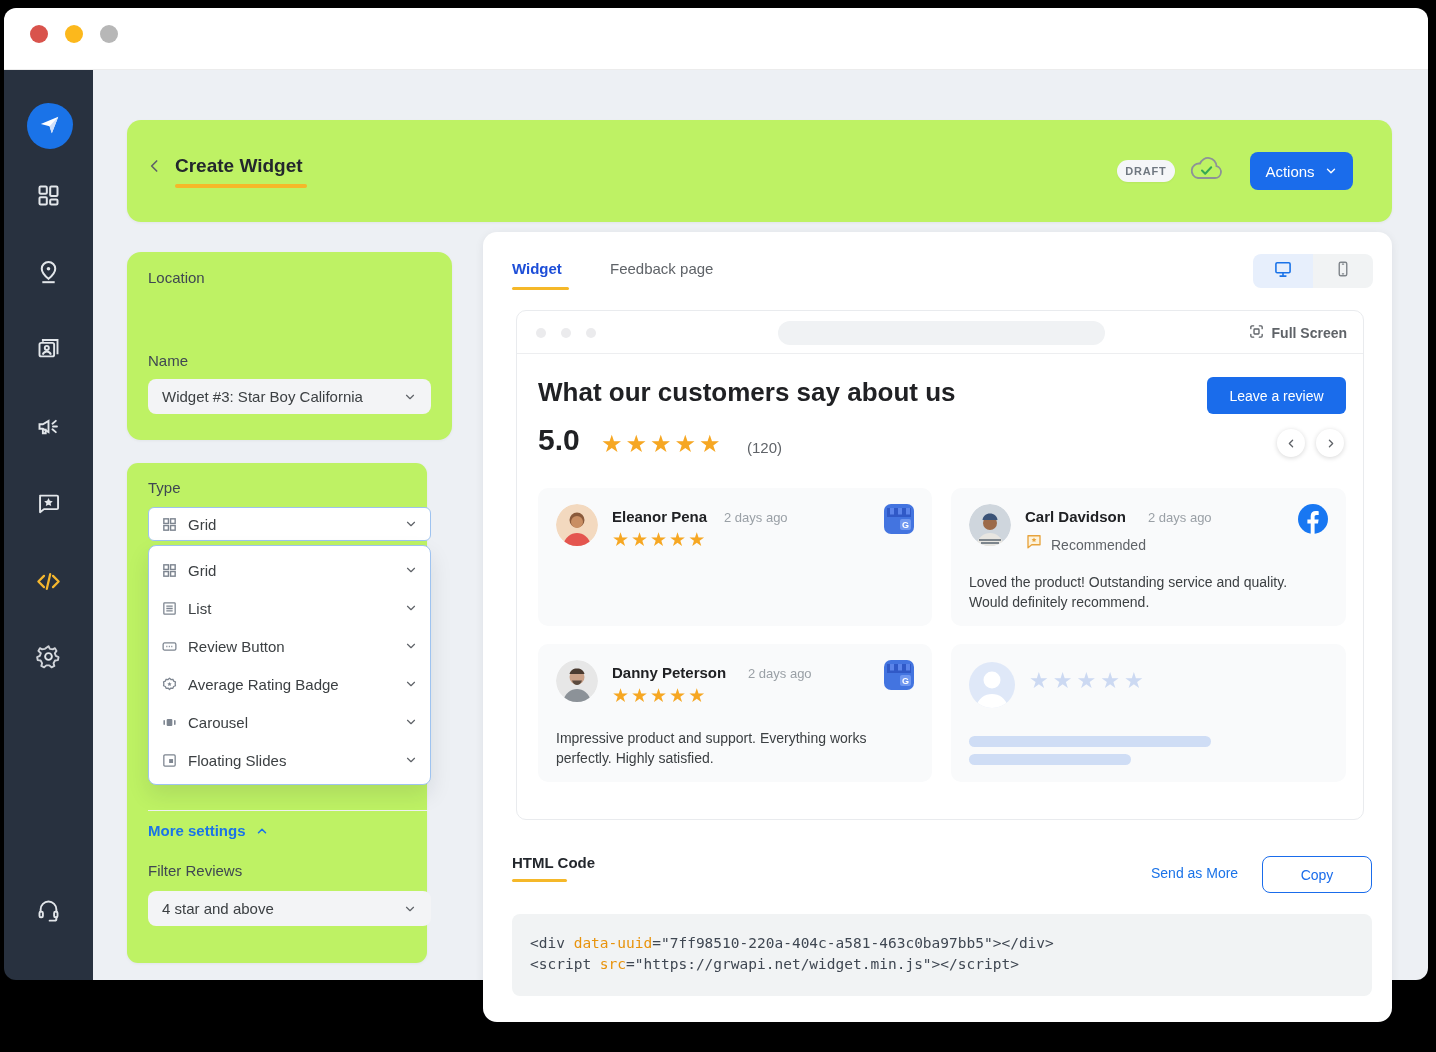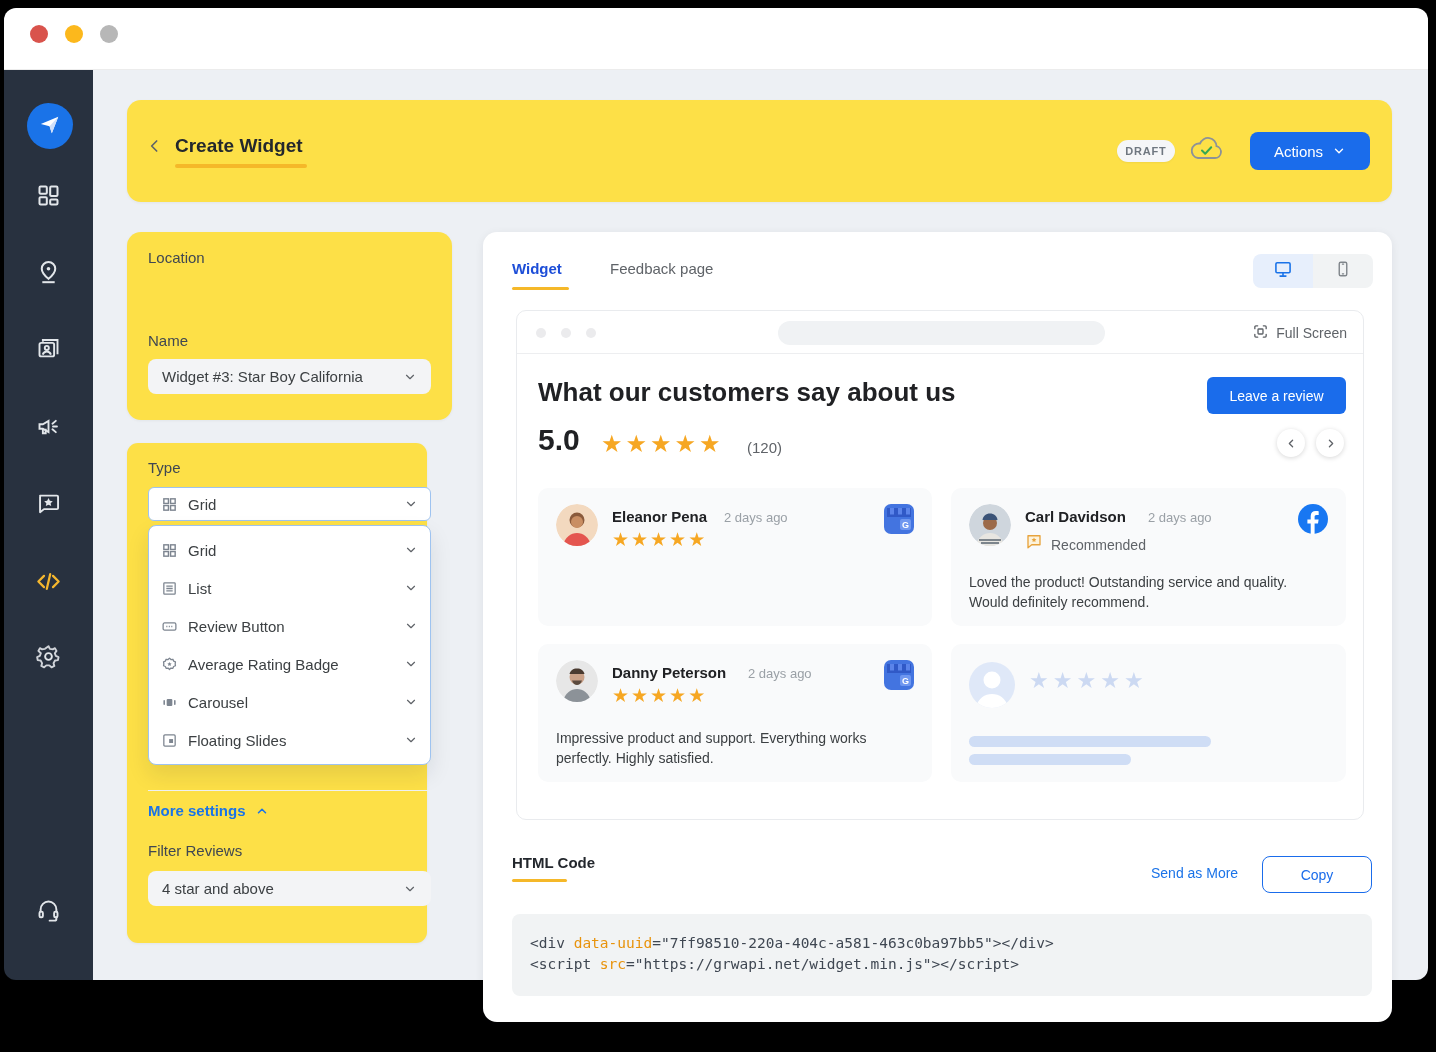--- a/index.html
+++ b/index.html
@@ -22,36 +22,36 @@
              border-radius:0 0 12px 0; }
 
   .logo { position:absolute; left:23px; top:33px; width:46px; height:46px; background:#1a73e8;
           border-radius:46% 54% 50% 50% / 50% 46% 54% 50%; display:flex; align-items:center; justify-content:center; }
   .nav-item { position:absolute; left:0; width:89px; height:40px; display:flex; align-items:center; justify-content:center;
               color:#e2e6ea; }
   .nav-item.active { color:#f5b72e; }
   .nav-item svg { width:27px; height:27px; }
 
   
-  .card { background:#fde047; border-radius:14px; box-shadow:0 1px 3px rgba(25,32,45,.05); }
+  .card { background:#bef264; border-radius:14px; box-shadow:0 1px 3px rgba(25,32,45,.05);margin-top:20px; }
   .header-card { left:127px; top:100px; width:1265px; height:102px; }
   .loc-card { left:127px; top:232px; width:325px; height:188px; }
   .type-card { left:127px; top:443px; width:300px; height:500px;border-radius:11px; }
   .panel { left:483px; top:232px; width:909px; height:790px; background:#fff; border-radius:14px;
            box-shadow:0 2px 10px rgba(25,32,45,.07); }
 
   
   .back-chevron { left:18px; top:36px; color:#5f6368; }
   .page-title { left:48px; top:35px; font-size:19px; font-weight:700; color:#23272d; }
   .title-underline { left:48px; top:64px; width:132px; height:3.5px; background:#f5b829; border-radius:2px; }
   .draft-badge { left:990px; top:40px; width:58px; height:22px; background:#f5f6f8; border-radius:11px;
                  font-size:11px; letter-spacing:.8px; color:#6f7780; display:flex; align-items:center; justify-content:center;
                  box-shadow:0 1px 2px rgba(0,0,0,.05); font-weight:600; }
   .cloud-wrap { left:1062px; top:34px; }
-  .actions-btn { left:1123px; top:32px; width:120px; height:38px; background:#1a6ceb; border-radius:8px;
+  .actions-btn { left:1123px; top:32px; width:103px; height:38px; background:#1a6ceb; border-radius:8px;
                  color:#fff; font-size:15px; display:flex; align-items:center; justify-content:center; gap:9px; }
 
   
   .f-label { font-size:15px; color:#3f4752; }
   .select { position:absolute; height:35px; background:#f3f4f6; border-radius:8px; width:283px; left:21px;
             display:flex; align-items:center; padding:0 14px; font-size:15px; color:#3c4043; }
   .select .chev { margin-left:auto; }
   .chev { width:14px; height:14px; color:#5f6368; flex:none; }
 
   .type-select { position:absolute; left:21px; top:44px; width:283px; height:34px; background:#fff;
@@ -75,21 +75,21 @@
   .device-toggle { position:absolute; left:770px; top:22px; width:120px; height:34px; border-radius:8px; overflow:hidden; display:flex; }
   .device-seg { width:60px; display:flex; align-items:center; justify-content:center; }
   .device-seg.desktop { background:#e7effc; color:#1a73e8; }
   .device-seg.mobile { background:#f1f3f4; color:#80868b; }
 
   
   .frame { position:absolute; left:33px; top:78px; width:848px; height:510px; border:1px solid #e9ebee; border-radius:10px; background:#fff; }
   .chrome { position:absolute; left:0; top:0; width:100%; height:43px; border-bottom:1px solid #edeef0; }
   .dot { position:absolute; top:17px; width:10px; height:10px; border-radius:50%; background:#ebebed; }
   .addr-pill { position:absolute; left:261px; top:10px; width:327px; height:24px; background:#f0f2f4; border-radius:12px; }
-  .fullscreen { position:absolute; right:16px; top:12px; display:flex; align-items:center; gap:7px; color:#5f6368; font-size:14px; }
+  .fullscreen { position:absolute; right:16px; top:12px; display:flex; align-items:center; gap:7px; color:#5f6368; font-size:14px;font-weight:bold; }
 
   .w-heading { position:absolute; left:21px; top:66px; font-size:26px; font-weight:700; color:#202124; }
   .leave-btn { position:absolute; left:690px; top:66px; width:139px; height:37px; background:#1a6ceb; border-radius:6px;
                color:#fff; font-size:14px; display:flex; align-items:center; justify-content:center; }
   .rating-val { position:absolute; left:21px; top:112px; font-size:30px; font-weight:700; color:#202124; }
   .rating-stars { position:absolute; left:84px; top:119px; font-size:24px; letter-spacing:3px; color:#f6a723; }
   .rating-count { position:absolute; left:230px; top:128px; font-size:15px; color:#5f6368; }
   .nav-circle { position:absolute; top:118px; width:28px; height:28px; background:#fff; border-radius:50%;
                 box-shadow:0 1px 5px rgba(0,0,0,.16); display:flex; align-items:center; justify-content:center; color:#5f6368; }
   .nav-circle.prev { left:760px; } .nav-circle.next { left:799px; }

